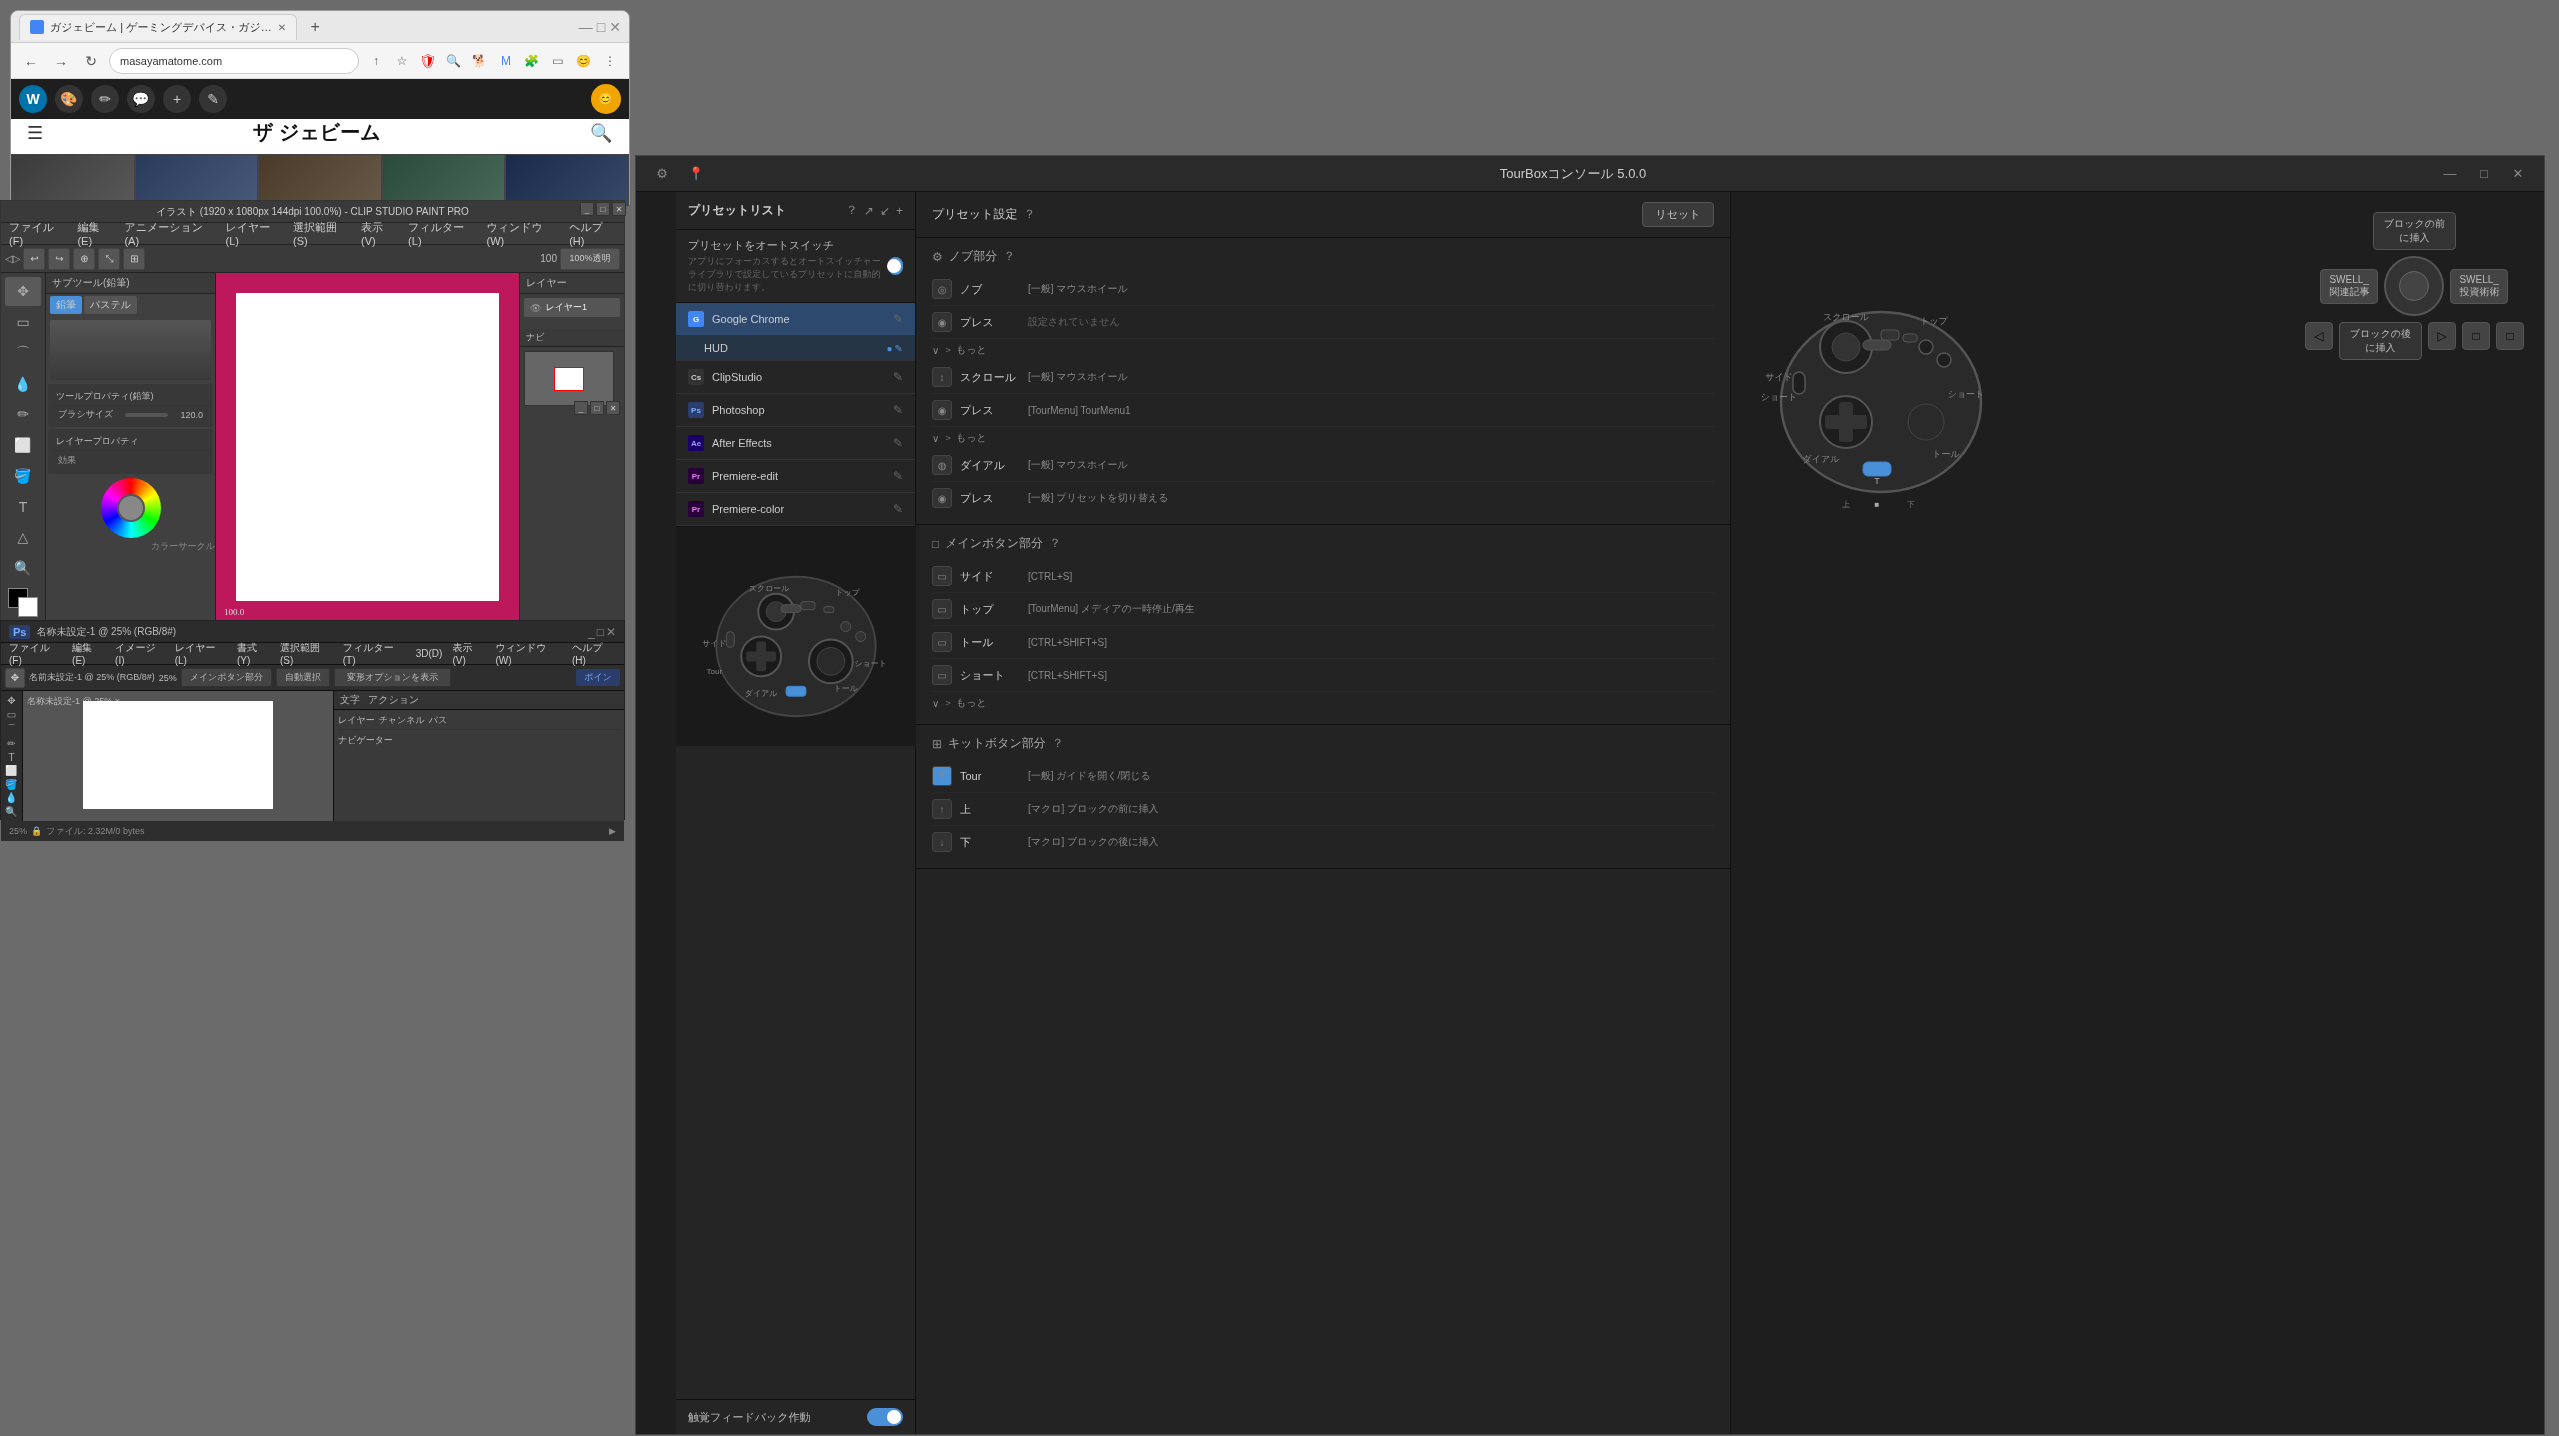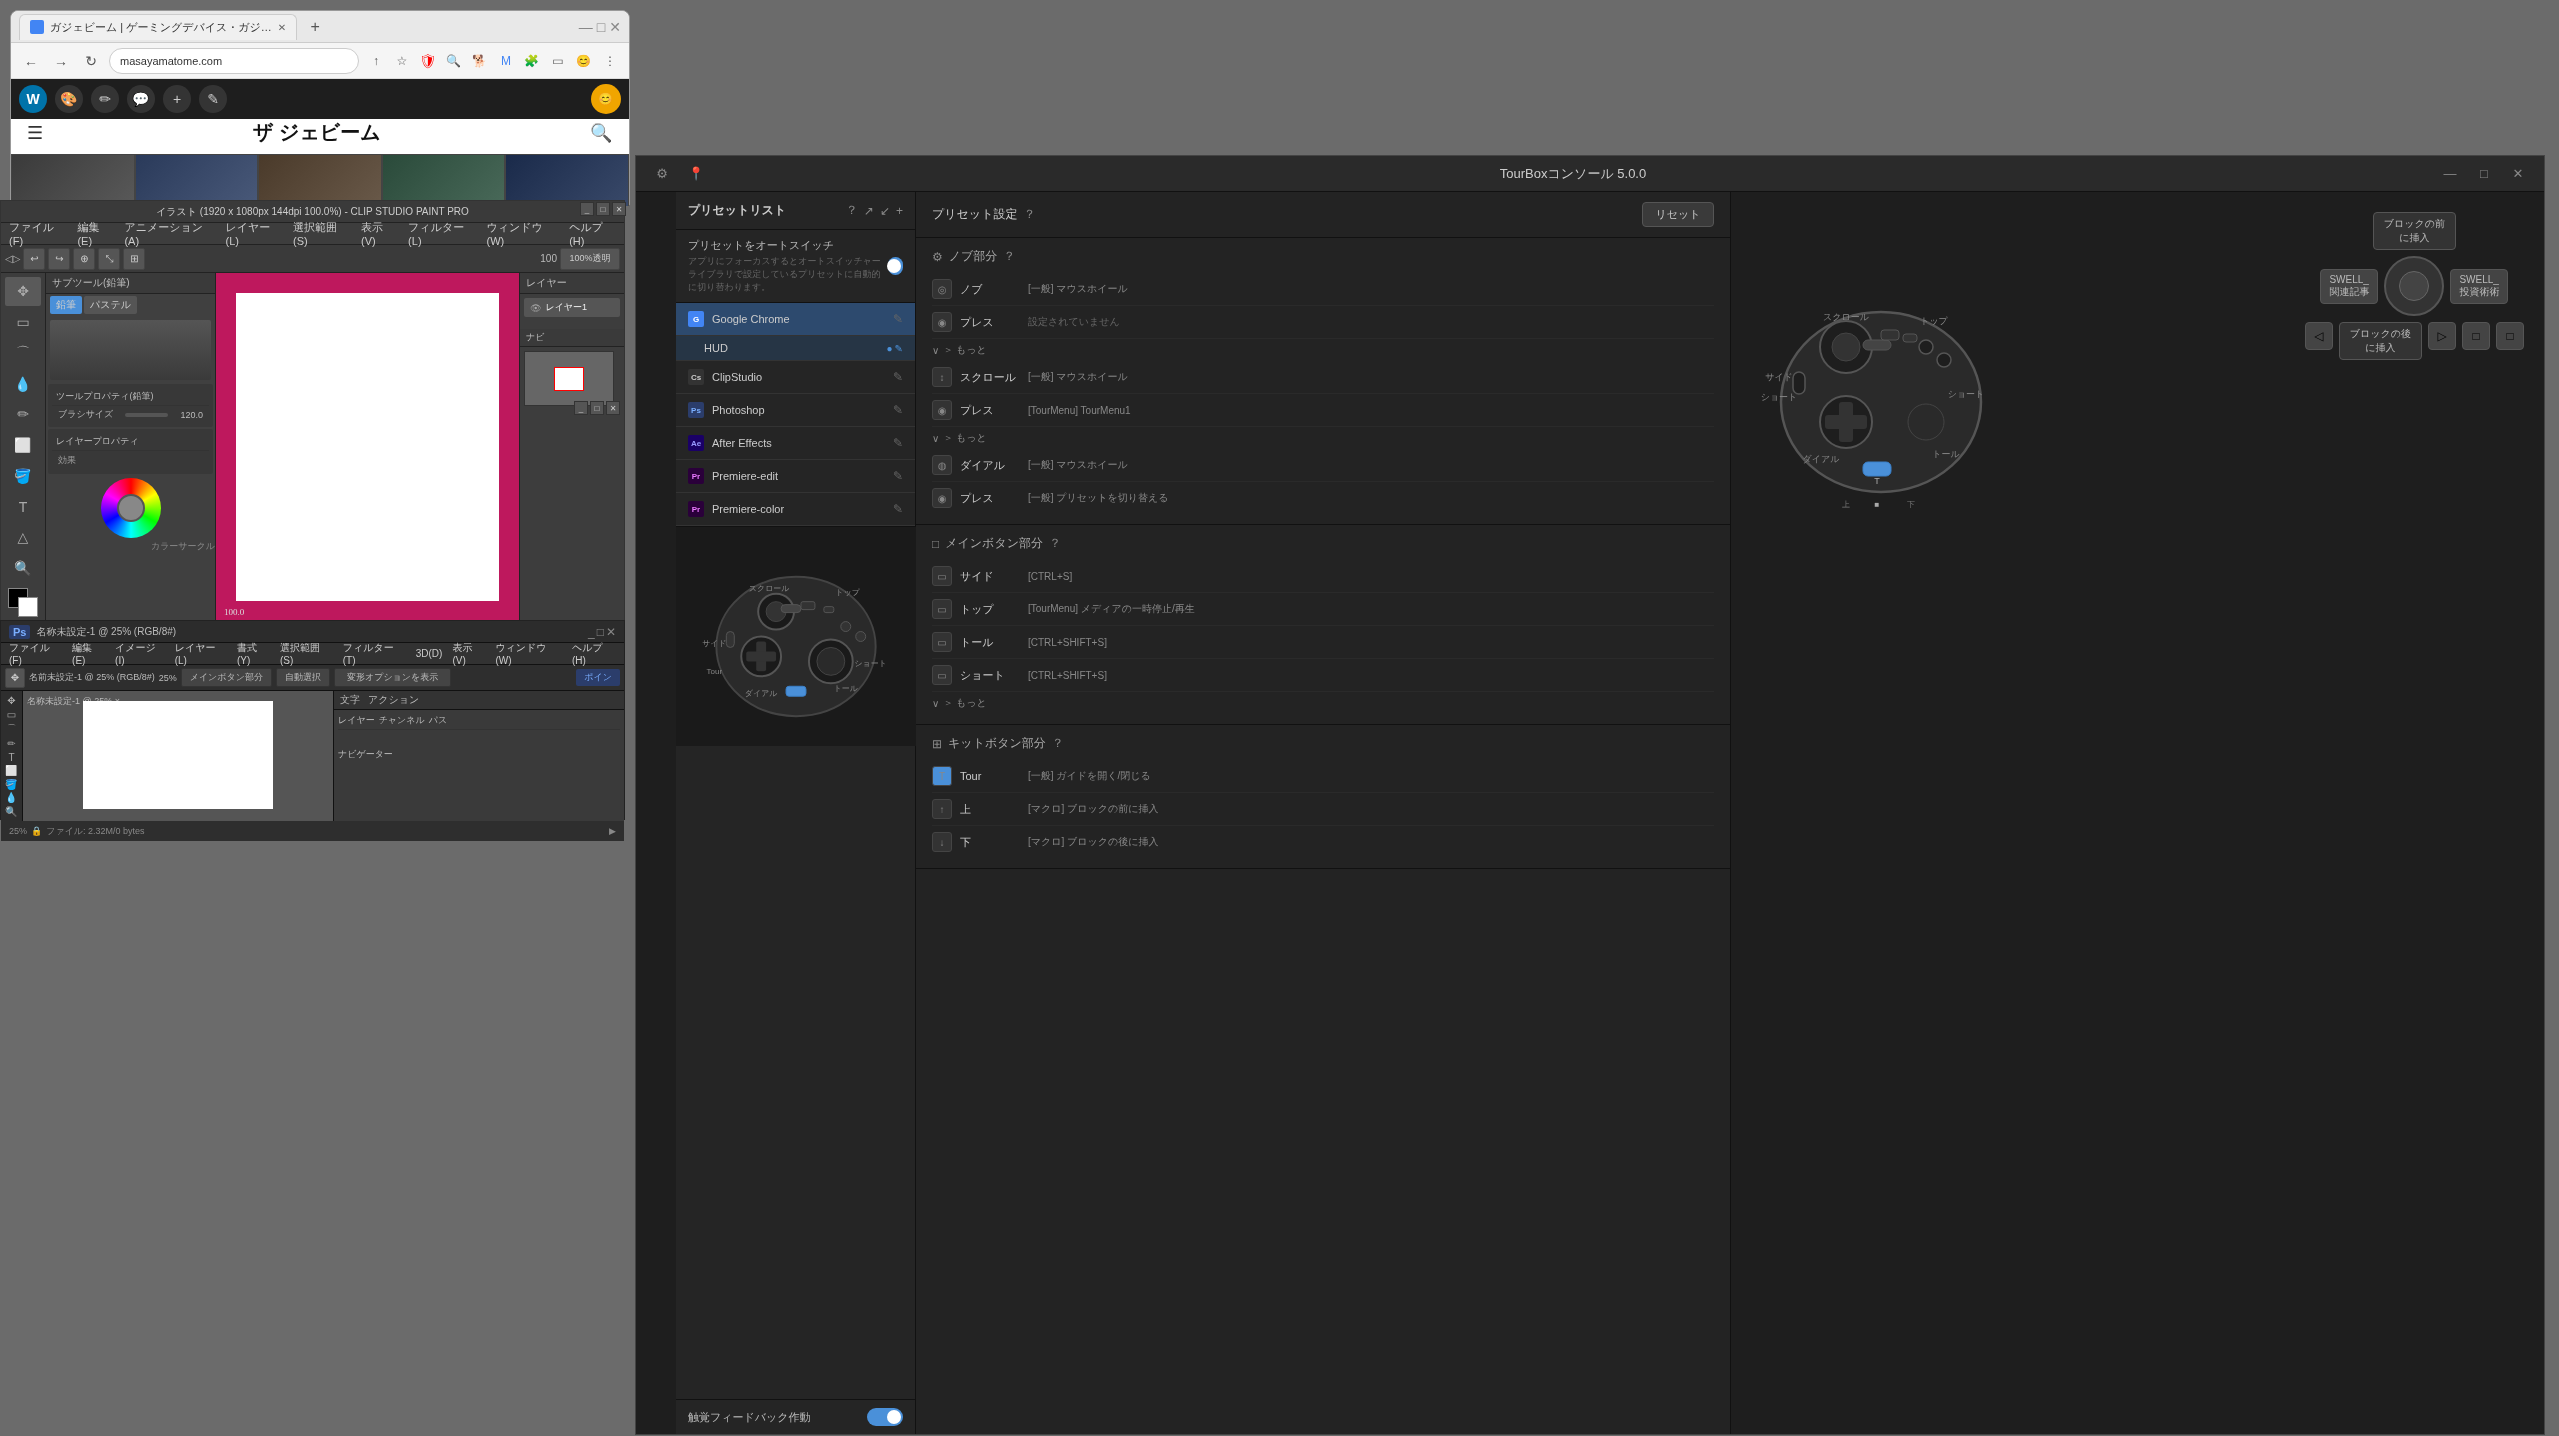--- a/index.html
+++ b/index.html
@@ -970,21 +970,21 @@
       <div class="ps-right-header">
         <span>文字</span>
         <span>アクション</span>
       </div>
       <div style="padding:4px;">
         <div style="display:flex;gap:4px;color:#bbb;font-size:9px;border-bottom:1px solid #333;padding-bottom:2px;">
           <span>レイヤー</span>
           <span>チャンネル</span>
           <span>パス</span>
         </div>
-        <div style="margin-top:18px;color:#bbb;font-size:9px;">ナビゲーター</div>
+        <div style="margin-top:4px;color:#bbb;font-size:9px;">ナビゲーター</div>
       </div>
     </div>
   </div>
   <div class="ps-statusbar">
     <span>25%</span>
     <span style="margin:0 4px;">🔒</span>
     <span>ファイル: 2.32M/0 bytes</span>
     <span style="margin-left:auto;">▶</span>
   </div>
 </div>

